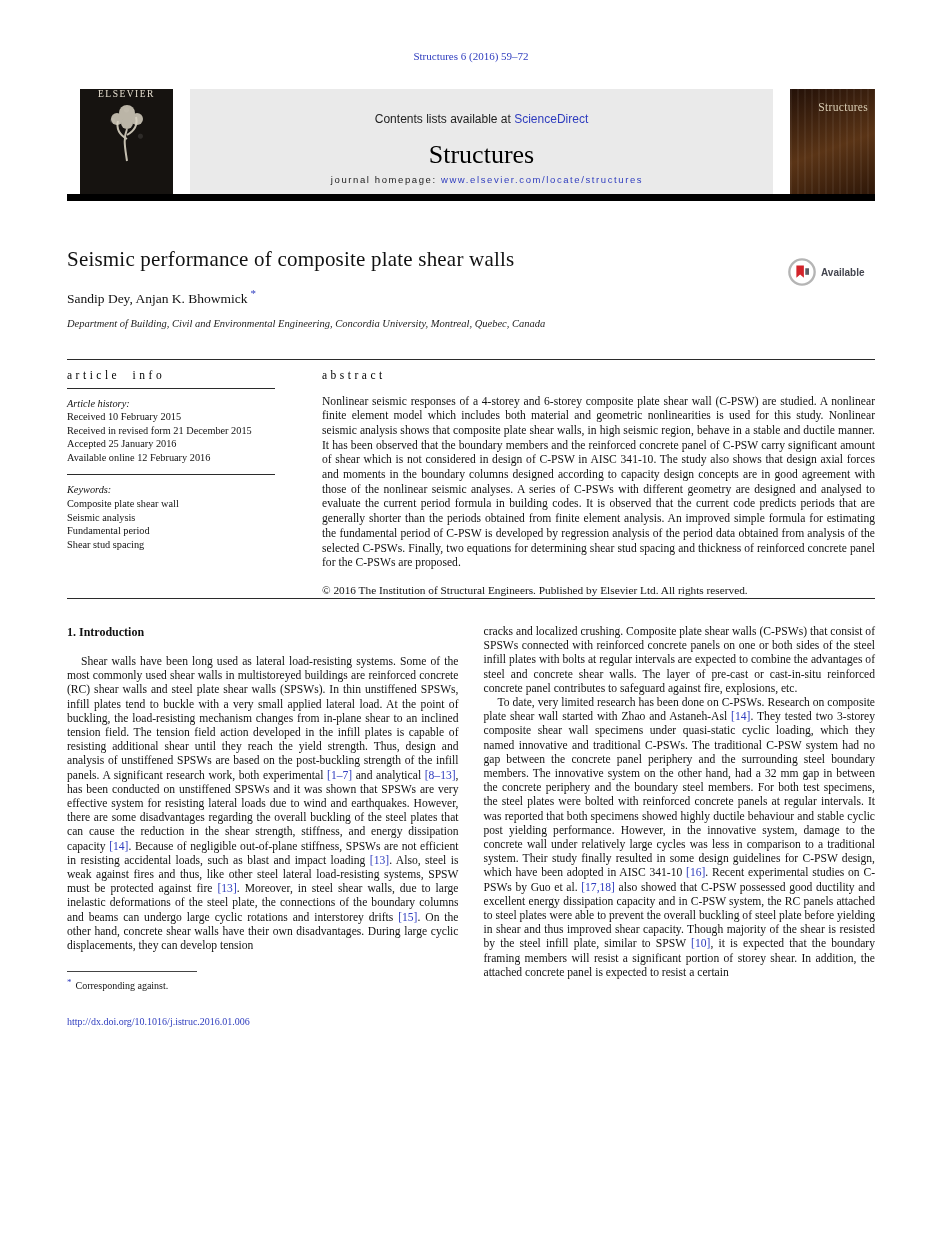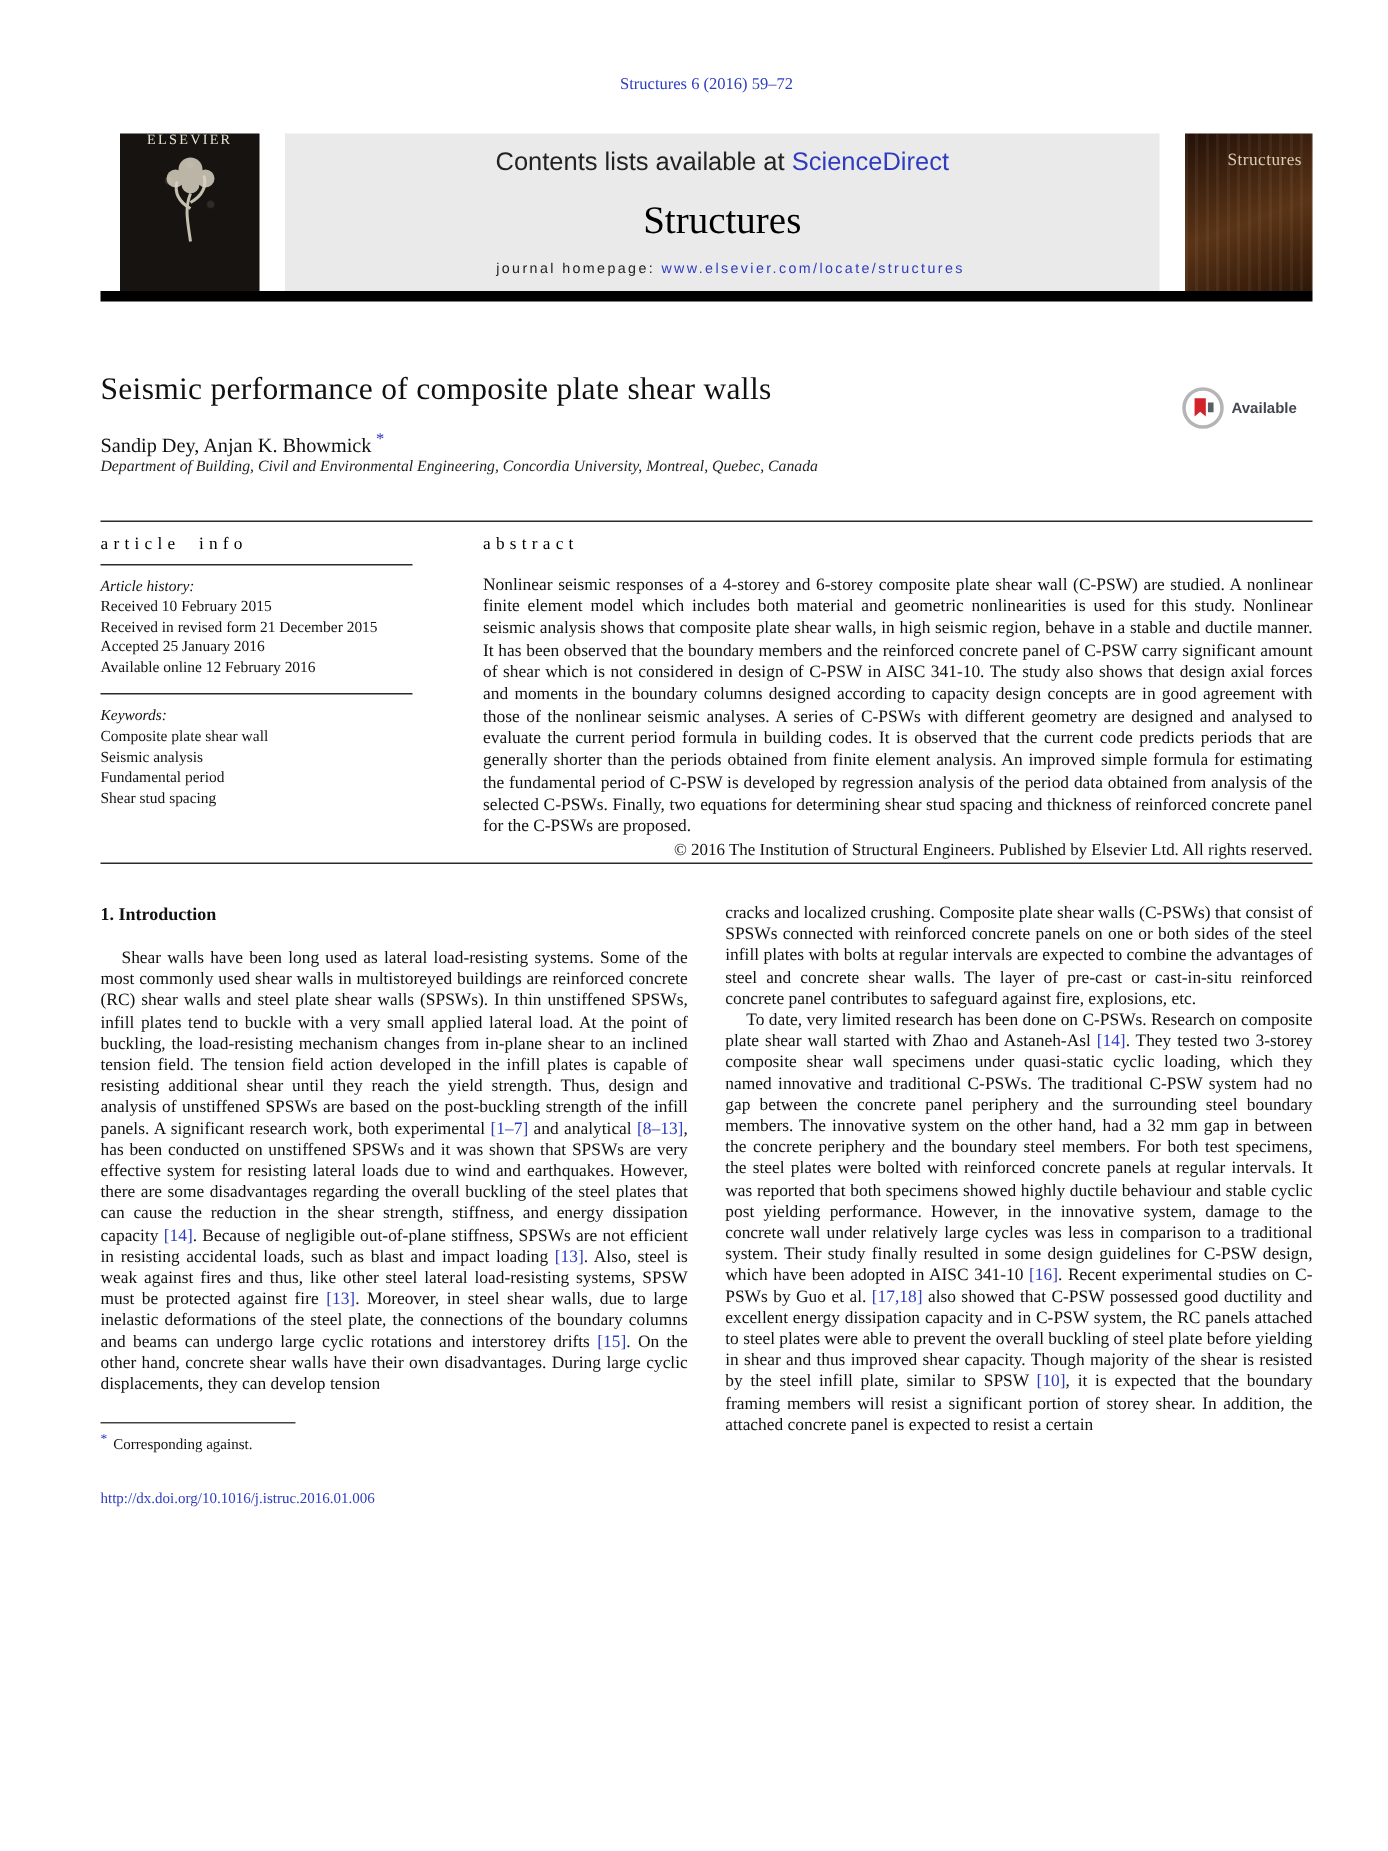--- a/index.html
+++ b/index.html
@@ -27,56 +27,56 @@
     width:93px;height:105px;background:#161310;position:relative;flex:0 0 auto;
     display:flex;flex-direction:column;align-items:center;justify-content:flex-start;
     background-image:radial-gradient(circle at 35% 30%, rgba(255,255,255,.14) 0 2px, transparent 3px),
       radial-gradient(circle at 65% 45%, rgba(255,255,255,.10) 0 2px, transparent 3px),
       radial-gradient(circle at 50% 20%, rgba(255,255,255,.12) 0 2px, transparent 3px);
     margin-left:13px;
   }
   .elsevier-box svg{position:absolute;top:6px;left:50%;transform:translateX(-50%);}
   .elsevier-wordmark{color:#e9e2d2;font-size:9.5px;letter-spacing:1.5px;padding-bottom:5px;font-family:"Liberation Serif",serif;}
   .hdr-center{flex:1;background:var(--hdr-gray);margin:0 17px;position:relative;text-align:center;}
-  .contents-line{font-family:"Liberation Sans",sans-serif;font-size:17px;padding-top:9px;color:#222;}
+  .contents-line{font-family:"Liberation Sans",sans-serif;font-size:12px;padding-top:23px;color:#222;}
   .journal-name{font-size:26px;margin-top:14px;color:#000;}
   .homepage-line{
     position:absolute;bottom:9px;left:11px;right:0;
     font-family:"Liberation Sans",sans-serif;font-size:9.5px;letter-spacing:1.6px;color:#222;
   }
   .cover-box{
     width:85px;height:105px;flex:0 0 auto;position:relative;overflow:hidden;
     background:linear-gradient(160deg,#241108 0%,#5a3416 55%,#2e1708 100%);
   }
   .cover-box:before{content:"";position:absolute;inset:0;
     background:repeating-linear-gradient(90deg,rgba(255,255,255,.05) 0 2px,transparent 2px 7px);}
   .cover-title{position:absolute;top:12px;right:7px;color:#d9cdb4;font-size:11.5px;letter-spacing:.3px;}
   .black-bar{height:7px;background:#000;margin-top:0;}
 
   
   .title-row{display:flex;margin-top:46px;}
   .title-left{flex:1;}
   h1.article-title{font-size:21px;font-weight:normal;margin:0;letter-spacing:.2px;}
   .authors{margin-top:15px;font-size:13.5px;}
   .authors .star{font-size:11px;vertical-align:super;margin-left:3px;}
-  .affiliation{font-style:italic;font-size:10.5px;color:#222;}
+  .affiliation{margin-top:11px;font-style:italic;font-size:10.5px;color:#222;}
   .crossmark{width:88px;flex:0 0 auto;display:flex;align-items:center;gap:4px;margin-top:8px;height:34px;}
   .crossmark-label{font-family:"Liberation Sans",sans-serif;font-size:10px;color:#43454f;font-weight:bold;}
 
   
   .info-abstract{display:flex;margin-top:30px;border-top:1px solid var(--rule);border-bottom:1px solid var(--rule);padding:9px 0 2px 0;}
   .info-col{width:208px;flex:0 0 auto;}
   .abs-col{flex:1;margin-left:47px;}
   .col-heading{font-size:11.5px;letter-spacing:3.5px;word-spacing:6px;color:#000;}
   .info-col .col-heading{border-bottom:1px solid var(--rule);padding-bottom:7px;}
   .info-block{font-size:10.3px;line-height:13.6px;padding:8px 0 10px 0;}
   .info-block .ilabel{font-style:italic;}
   .info-divider{border-top:1px solid var(--rule);}
   .abs-text{font-size:11.6px;line-height:14.7px;text-align:justify;margin-top:14px;}
-  .abs-rights{font-size:11.3px;text-align:right;margin-top:2px;}
+  .abs-rights{font-size:11.3px;text-align:left;margin-top:13px;}
 
   
   .body-cols{display:flex;gap:25px;margin-top:26px;}
   .bcol{flex:1;min-width:0;display:flex;flex-direction:column;}
   h2.sec{font-size:12px;font-weight:bold;margin:0 0 15px 0;}
   .bcol p{font-size:11.6px;line-height:14.2px;text-align:justify;margin:0;}
   .bcol p + p{margin-top:0;}
   .indent{text-indent:14px;}
   .footnote{margin-top:auto;padding-top:18px;font-size:10px;}
   .footnote-rule{width:130px;border-top:1px solid #444;margin-bottom:5px;}

